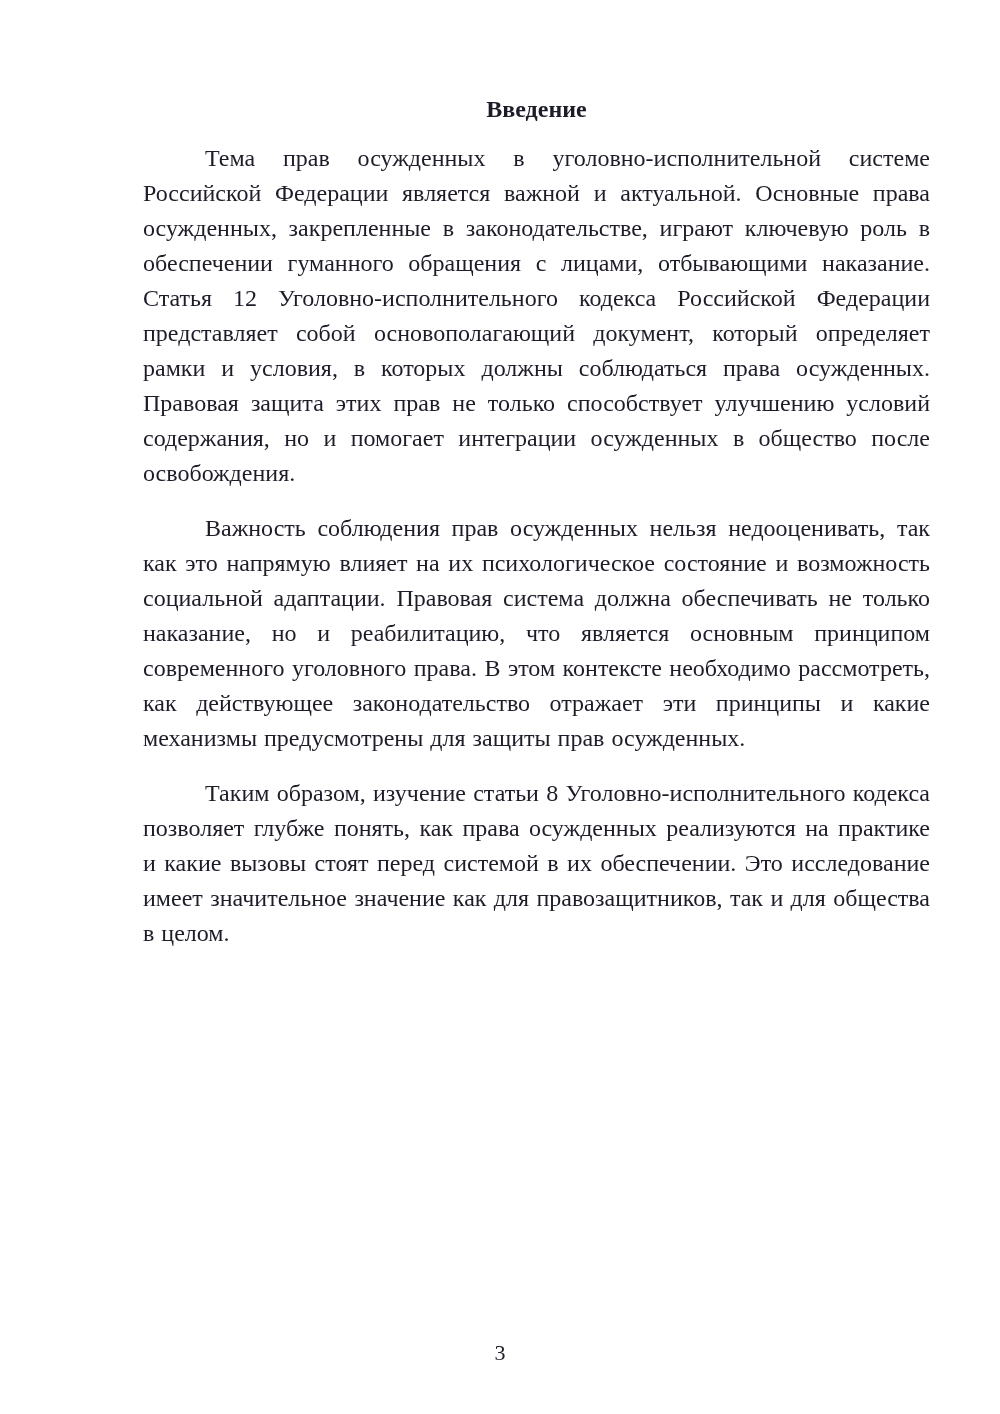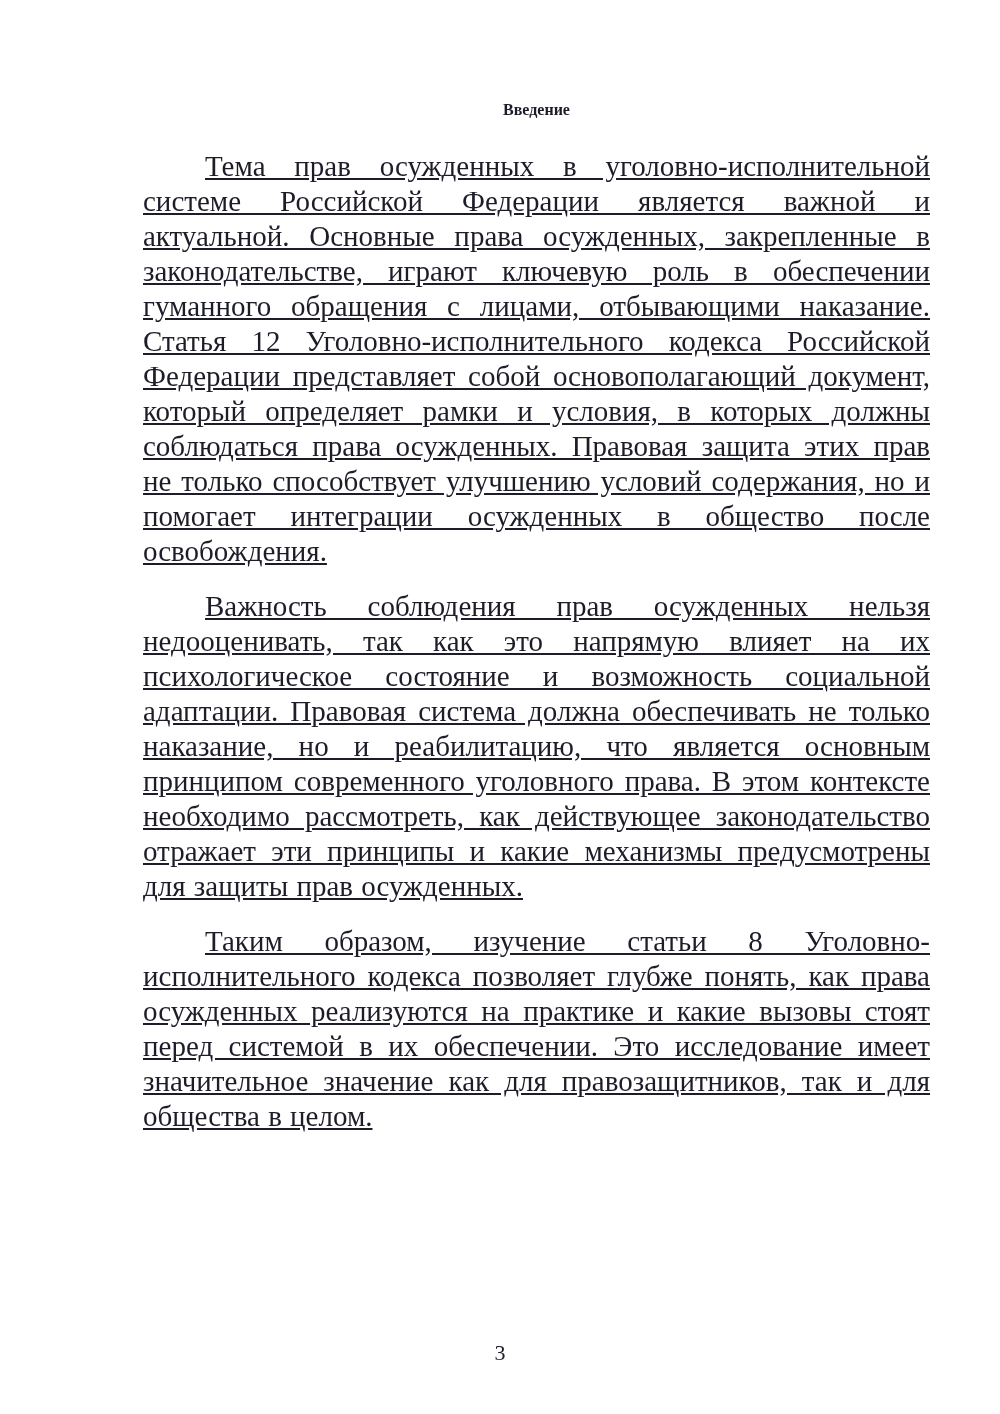--- a/index.html
+++ b/index.html
@@ -13,34 +13,33 @@
     height: 1414px;
     margin: 0 auto;
     background: #ffffff;
     box-sizing: border-box;
     padding: 92px 70px 0 143px;
     font-family: "Liberation Serif", "DejaVu Serif", serif;
     color: #1d1d29;
     overflow: hidden;
   }
   .doc-title {
-    font-size: 16px;
+    font-size: 24px;
     line-height: 35px;
     font-weight: bold;
     text-align: center;
-    margin: 0 0 22px 0;
+    margin: 0 0 14px 0;
   }
   .doc-paragraph {
-    font-size: 29px;
+    font-size: 24px;
     line-height: 35px;
     text-align: justify;
     text-indent: 62px;
     margin: 0 0 20px 0;
     word-spacing: 1px;
-    text-decoration: underline;
   }
   .page-number {
     position: absolute;
     left: 0;
     right: 0;
     bottom: 48px;
     text-align: center;
     font-size: 22px;
     line-height: 26px;
     color: #1d1d29;

